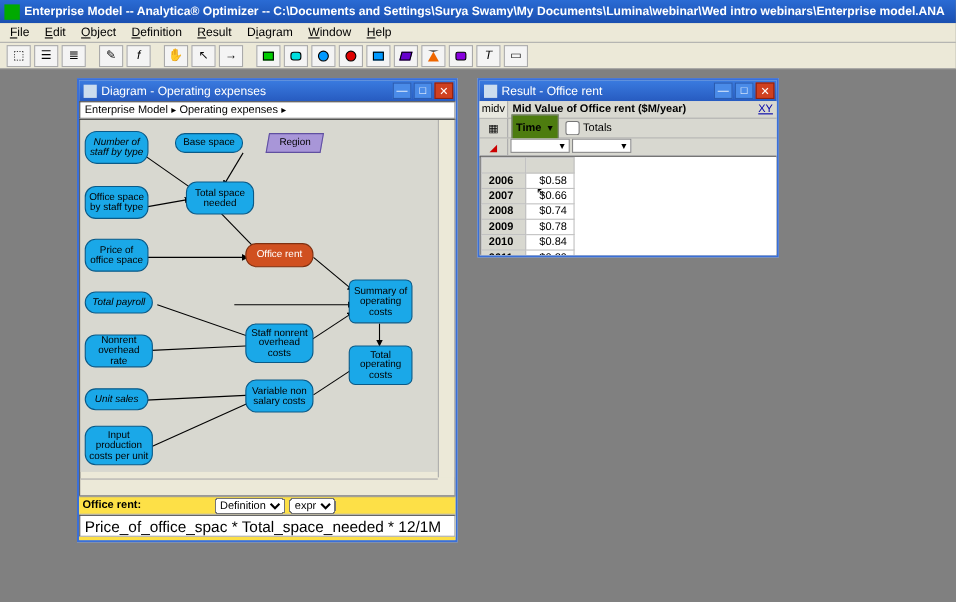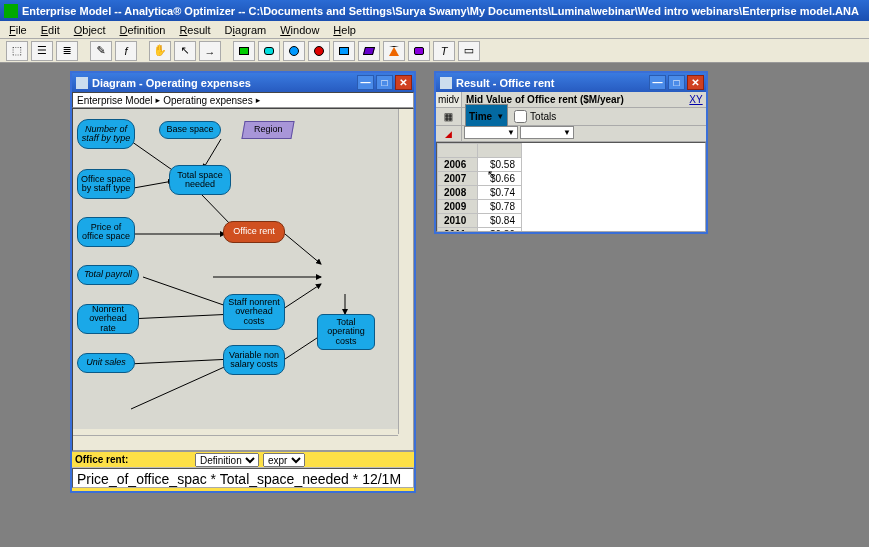--- a/index.html
+++ b/index.html
@@ -24,21 +24,21 @@
 .tbtn .sq.blsq { background:#09f; } .tbtn .sq.purp { background:#60c; transform:skewX(-15deg); }
 .tbtn .sq.tri { width:0;height:0;border-left:5px solid transparent;border-right:5px solid transparent;border-bottom:9px solid #e60; }
 .tbtn .sq.pent { background:#80d; border-radius:2px; }
 .tbtn.sep { width:6px; border:none; background:none; }
 
 
 .mdi { position: relative; width:100%; height: calc(547px - 21px - 18px - 24px); background:#808080; }
 
 
 .win { position:absolute; border:2px solid #3a6fd8; background:#ece9d8; display:flex; flex-direction:column; }
-.win .titlebar { height:19px; background:linear-gradient(#3a7be0,#275bc0); display:flex; align-items:center; justify-content:space-between; color:#fff; font-size:11px; font-weight:bold; padding-left:4px; }
+.win .titlebar { height:19px; background:linear-gradient(#3a7be0,#275bc0); display:flex; align-items:center; justify-content:space-between; color:#fff; font-size:11px; font-weight:normal; padding-left:4px; }
 .win .titlebar .left { display:flex; align-items:center; }
 .win .titlebar .ticon { width:12px;height:12px;background:#cde; margin-right:4px; }
 .win .titlebar .btns { display:flex; }
 .win .titlebar .wbtn { width:17px; height:15px; background:#4a8be8; border:1px solid #2a5bb0; margin-right:2px; color:#fff; font-size:10px; display:flex; align-items:center; justify-content:center; }
 .win .titlebar .wbtn.close { background:#d04020; border-color:#902010; }
 
 
 #win-diagram { left:70px; top:8px; width:346px; height:422px; }
 .breadcrumb { height:16px; background:#fff; border:1px inset #999; display:flex; align-items:center; font-size:10px; padding-left:4px; }
 .breadcrumb span { display:flex; align-items:center; }
@@ -65,21 +65,21 @@
 .attr-expr { background:#fff; border:1px inset #aaa; height:20px; padding:2px 4px; font-size:14px; }
 
 
 #win-result { left:434px; top:8px; width:274px; height:163px; }
 .rs-toolbar { display:flex; height:16px; border-bottom:1px solid #aaa; background:#d8d8d0; font-size:10px; }
 .rs-toolbar .rbtn { width:26px; border-right:1px solid #aaa; display:flex; align-items:center; justify-content:center; background:#e8e8e0; }
 .rs-toolbar .title { flex:1; display:flex; align-items:center; padding-left:4px; font-weight:bold; }
 .rs-toolbar .xy { width:20px; display:flex; align-items:center; justify-content:center; text-decoration:underline; color:#00a; }
 .rs-row2 { display:flex; height:18px; background:#d8d8d0; align-items:center; font-size:10px; border-bottom:1px solid #aaa; }
 .rs-row2 .rbtn { width:26px; border-right:1px solid #aaa; height:100%; display:flex; align-items:center; justify-content:center; }
-.rs-row2 .dd { height:26px; background:#0369a1; border:1px solid #888; padding:0 3px; display:flex; align-items:center; margin-left:3px; }
+.rs-row2 .dd { height:26px; background:#4d7c0f; border:1px solid #888; padding:0 3px; display:flex; align-items:center; margin-left:3px; }
 .rs-row2 .dd .car { margin-left:4px; font-size:8px; }
 .rs-row2 label { margin-left:6px; display:flex; align-items:center; }
 .rs-row2 input[type=checkbox] { margin-right:3px; }
 .rs-row3 { display:flex; height:16px; background:#d8d8d0; border-bottom:1px solid #aaa; }
 .rs-row3 .rbtn { width:26px; border-right:1px solid #aaa; display:flex; align-items:center; justify-content:center; font-size:9px; }
 .rs-row3 .dd2 { width:54px; background:#fff; border:1px solid #888; height:13px; margin-left:2px; display:flex; justify-content:flex-end; align-items:center; padding-right:2px; font-size:8px; }
 
 .grid { flex:1; background:#fff; border:1px inset #aaa; position:relative; overflow:auto; }
 table.rtable { border-collapse:collapse; font-size:10px; }
 table.rtable td, table.rtable th { border:1px solid #c0c0c0; padding:1px 6px; height:12px; }
@@ -212,34 +212,40 @@
           </div>
         <div class="node" style="left:4px; top:108px; width:58px; height:30px">
             <span>Price of office space</span>
           </div>
         <div class="node red" style="left:150px; top:112px; width:62px; height:22px">
             <span>Office rent</span>
           </div>
         <div class="node italic" style="left:4px; top:156px; width:62px; height:20px">
             <span>Total payroll</span>
           </div>
+        <div class="node hex" style="left:244px; top:145px; width:58px; height:40px">
+            <span>Summary of operating costs</span>
+          </div>
         <div class="node" style="left:4px; top:195px; width:62px; height:30px">
             <span>Nonrent overhead rate</span>
           </div>
         <div class="node" style="left:150px; top:185px; width:62px; height:36px">
             <span>Staff nonrent overhead costs</span>
           </div>
         <div class="node italic" style="left:4px; top:244px; width:58px; height:20px">
             <span>Unit sales</span>
           </div>
         <div class="node" style="left:150px; top:236px; width:62px; height:30px">
             <span>Variable non salary costs</span>
           </div>
         <div class="node hex" style="left:244px; top:205px; width:58px; height:36px">
             <span>Total operating costs</span>
+          </div>
+        <div class="node" style="left:4px; top:278px; width:62px; height:36px">
+            <span>Input production costs per unit</span>
           </div>
       </div>
       <div class="scroll-v"></div>
       <div class="scroll-h"></div>
     </div>
     <div class="attr-panel">
       <div class="attr-row">
         <b>Office rent:</b>
         <select><option>Definition</option></select>
         <select><option>expr</option></select>

